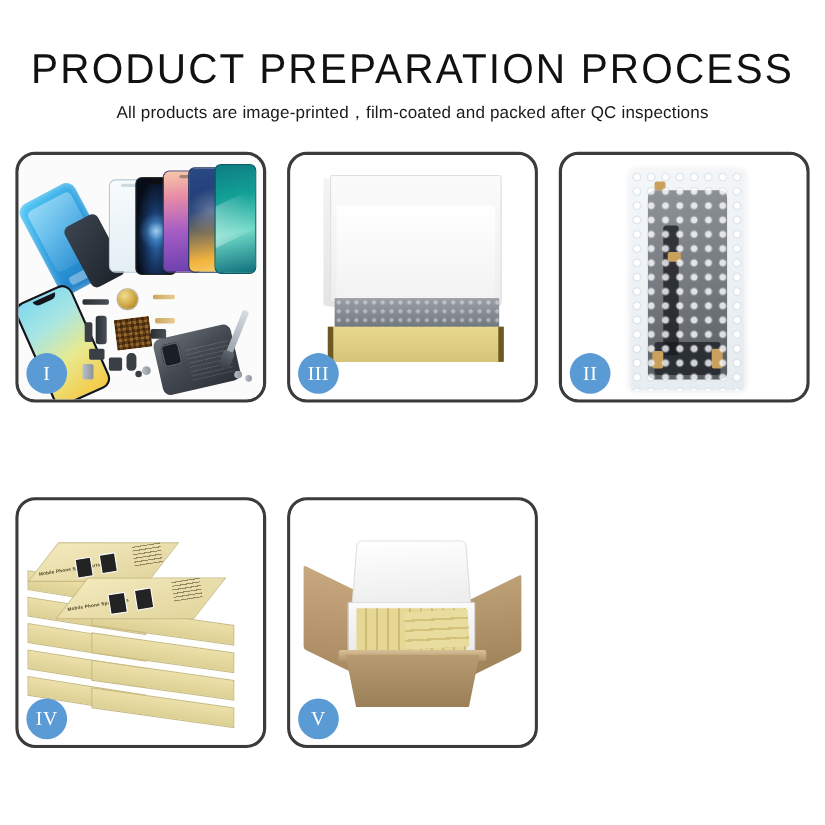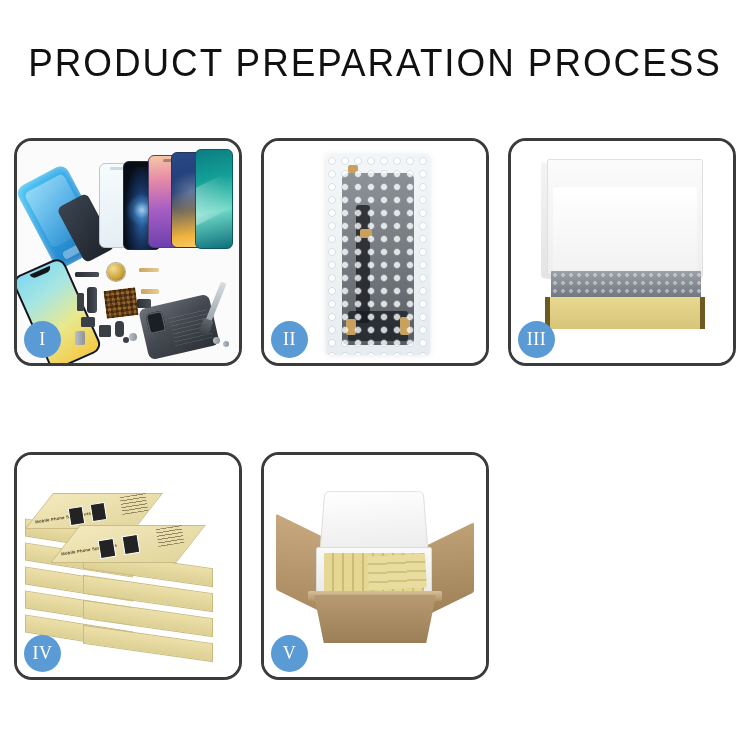--- a/index.html
+++ b/index.html
@@ -601,20 +601,21 @@
     transform: skewY(17deg);
   }
 </style>
 </head>
 <body>
 
 <div class="page">
 
   <div class="header">
     <div class="title">PRODUCT PREPARATION PROCESS</div>
+    <div class="subtitle">All products are image-printed，film-coated and packed after QC inspections</div>
   </div>
 
   <div class="grid">
 
     <div class="panel">
       <div class="panel-inner p1">
         <div class="ph-blue-film"></div>
         <div class="ph-dark-small"></div>
         <div class="ph-glass"></div>
         <div class="ph-black"></div>
@@ -638,42 +639,42 @@
         <div class="part flex" style="left:120px;top:158px;width:14px;height:9px;"></div>
         <div class="part silver" style="left:112px;top:192px;width:8px;height:8px;border-radius:50%;"></div>
         <div class="part" style="left:106px;top:196px;width:6px;height:6px;border-radius:50%;"></div>
         <div class="part silver" style="left:196px;top:196px;width:7px;height:7px;border-radius:50%;"></div>
         <div class="part silver" style="left:206px;top:200px;width:6px;height:6px;border-radius:50%;"></div>
       </div>
       <div class="badge">I</div>
     </div>
 
     <div class="panel">
+      <div class="panel-inner p3">
+        <div class="b3-flap-l"></div>
+        <div class="b3-flap-r"></div>
+        <div class="b3-lid-back"></div>
+        <div class="b3-foam"></div>
+        <div class="b3-gray-foam"></div>
+        <div class="b3-front"></div>
+      </div>
+      <div class="badge">III</div>
+    </div>
+
+    <div class="panel">
       <div class="panel-inner p2">
         <div class="bubble-bag"></div>
         <div class="bag-part" style="position:absolute;left:78px;top:32px;"></div>
         <div class="bag-tab" style="left:84px;top:24px;width:10px;height:8px;"></div>
         <div class="bag-tab" style="left:96px;top:88px;width:12px;height:9px;"></div>
         <div class="bag-tab" style="left:82px;top:178px;width:10px;height:16px;"></div>
         <div class="bag-tab" style="left:136px;top:176px;width:10px;height:18px;"></div>
         <div class="bubble-overlay"></div>
       </div>
       <div class="badge">II</div>
-    </div>
-
-    <div class="panel">
-      <div class="panel-inner p3">
-        <div class="b3-flap-l"></div>
-        <div class="b3-flap-r"></div>
-        <div class="b3-lid-back"></div>
-        <div class="b3-foam"></div>
-        <div class="b3-gray-foam"></div>
-        <div class="b3-front"></div>
-      </div>
-      <div class="badge">III</div>
     </div>
 
     <div class="panel">
       <div class="panel-inner p4">
         <div class="stack">
 
           <div class="kbox" style="left:8px;top:72px;width:108px;height:18px;transform:skewY(9deg);"></div>
           <div class="kbox" style="left:8px;top:96px;width:108px;height:18px;transform:skewY(9deg);"></div>
           <div class="kbox" style="left:8px;top:120px;width:108px;height:18px;transform:skewY(9deg);"></div>
           <div class="kbox" style="left:8px;top:144px;width:108px;height:18px;transform:skewY(9deg);"></div>

